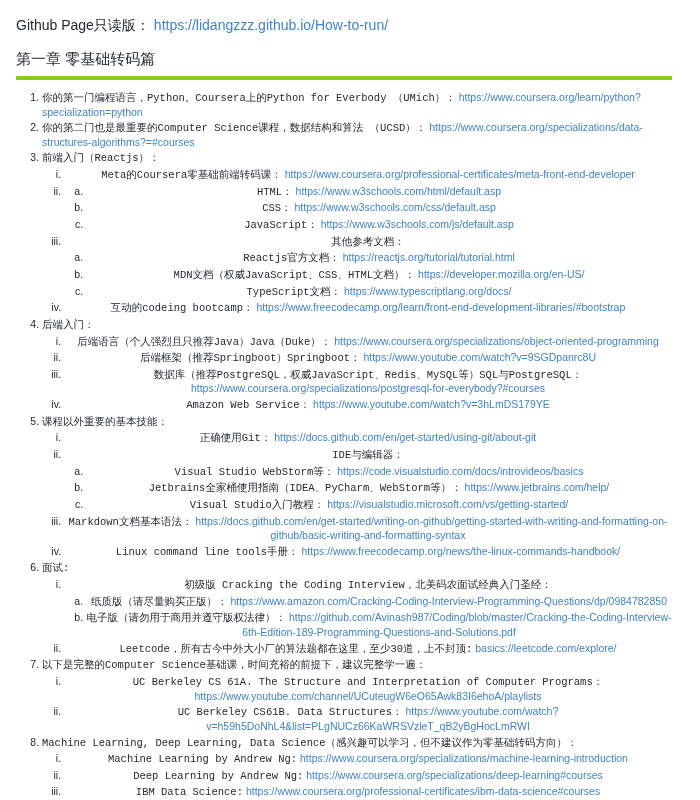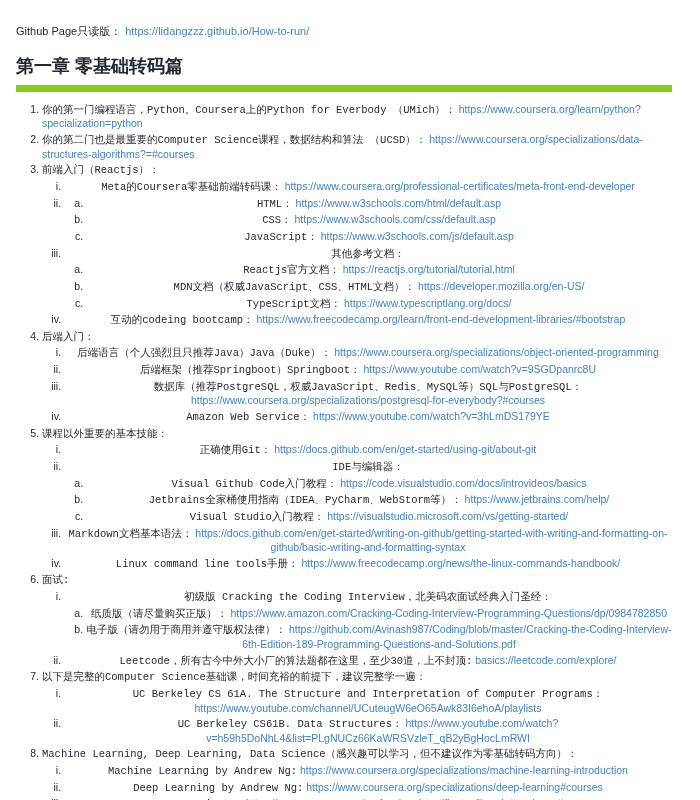--- a/index.html
+++ b/index.html
@@ -16,31 +16,31 @@
   }
   h1.page-title {
     font-size: 20px;
     font-weight: bold;
     margin: 0;
     padding: 2px 0 9px 0;
     border-bottom: 1px solid #d8dee4;
     letter-spacing: 0.2px;
   }
   .meta-line {
-    margin-top: 18px;
-    font-size: 11px;
+    margin-top: 10px;
+    font-size: 14px;
     line-height: 1.35;
   }
   .meta-line a { margin-left: 4px; }
   h2.chapter-heading {
-    font-size: 18px;
-    font-weight: bold;
+    font-size: 15px;
+    font-weight: normal;
     margin: 15px 0 0 0;
     padding: 0 0 7px 0;
-    border-bottom: 7px solid #84cc16;
+    border-bottom: 4px solid #84cc16;
   }
   ol {
     margin: 0;
     font-size: 10.5px;
     line-height: 1.3;
     color: #24292f;
   }
   ol.lvl1 {
     margin-top: 11px;
     padding-left: 26px;
@@ -88,21 +88,21 @@
           </ol></li>
         <li><span class="li-text">后端入门：</span><ol class="lvl2">
             <li><span class="li-text">后端语言（个人强烈且只推荐Java）Java（Duke）：</span> <a href="#">https://www.coursera.org/specializations/object-oriented-programming</a></li>
             <li><span class="li-text">后端框架（推荐Springboot）Springboot：</span> <a href="#">https://www.youtube.com/watch?v=9SGDpanrc8U</a></li>
             <li><span class="li-text">数据库（推荐PostgreSQL，权威JavaScript、Redis、MySQL等）SQL与PostgreSQL：</span> <a href="#">https://www.coursera.org/specializations/postgresql-for-everybody?#courses</a></li>
             <li><span class="li-text">Amazon Web Service：</span> <a href="#">https://www.youtube.com/watch?v=3hLmDS179YE</a></li>
           </ol></li>
         <li><span class="li-text">课程以外重要的基本技能：</span><ol class="lvl2">
             <li><span class="li-text">正确使用Git：</span> <a href="#">https://docs.github.com/en/get-started/using-git/about-git</a></li>
             <li><span class="li-text">IDE与编辑器：</span><ol class="lvl3">
-                <li><span class="li-text">Visual Github Code入门教程：</span> <a href="#">https://code.visualstudio.com/docs/introvideos/basics</a></li>
+                <li><span class="li-text">Visual Studio WebStorm等：</span> <a href="#">https://code.visualstudio.com/docs/introvideos/basics</a></li>
                 <li><span class="li-text">Jetbrains全家桶使用指南（IDEA、PyCharm、WebStorm等）：</span> <a href="#">https://www.jetbrains.com/help/</a></li>
                 <li><span class="li-text">Visual Studio入门教程：</span> <a href="#">https://visualstudio.microsoft.com/vs/getting-started/</a></li>
               </ol></li>
             <li><span class="li-text">Markdown文档基本语法：</span> <a href="#">https://docs.github.com/en/get-started/writing-on-github/getting-started-with-writing-and-formatting-on-github/basic-writing-and-formatting-syntax</a></li>
             <li><span class="li-text">Linux command line tools手册：</span> <a href="#">https://www.freecodecamp.org/news/the-linux-commands-handbook/</a></li>
           </ol></li>
         <li><span class="li-text">面试:</span><ol class="lvl2">
             <li><span class="li-text">初级版 Cracking the Coding Interview，北美码农面试经典入门圣经：</span><ol class="lvl3">
                 <li><span class="li-text">纸质版（请尽量购买正版）：</span> <a href="#">https://www.amazon.com/Cracking-Coding-Interview-Programming-Questions/dp/0984782850</a></li>
                 <li><span class="li-text">电子版（请勿用于商用并遵守版权法律）：</span> <a href="#">https://github.com/Avinash987/Coding/blob/master/Cracking-the-Coding-Interview-6th-Edition-189-Programming-Questions-and-Solutions.pdf</a></li>

